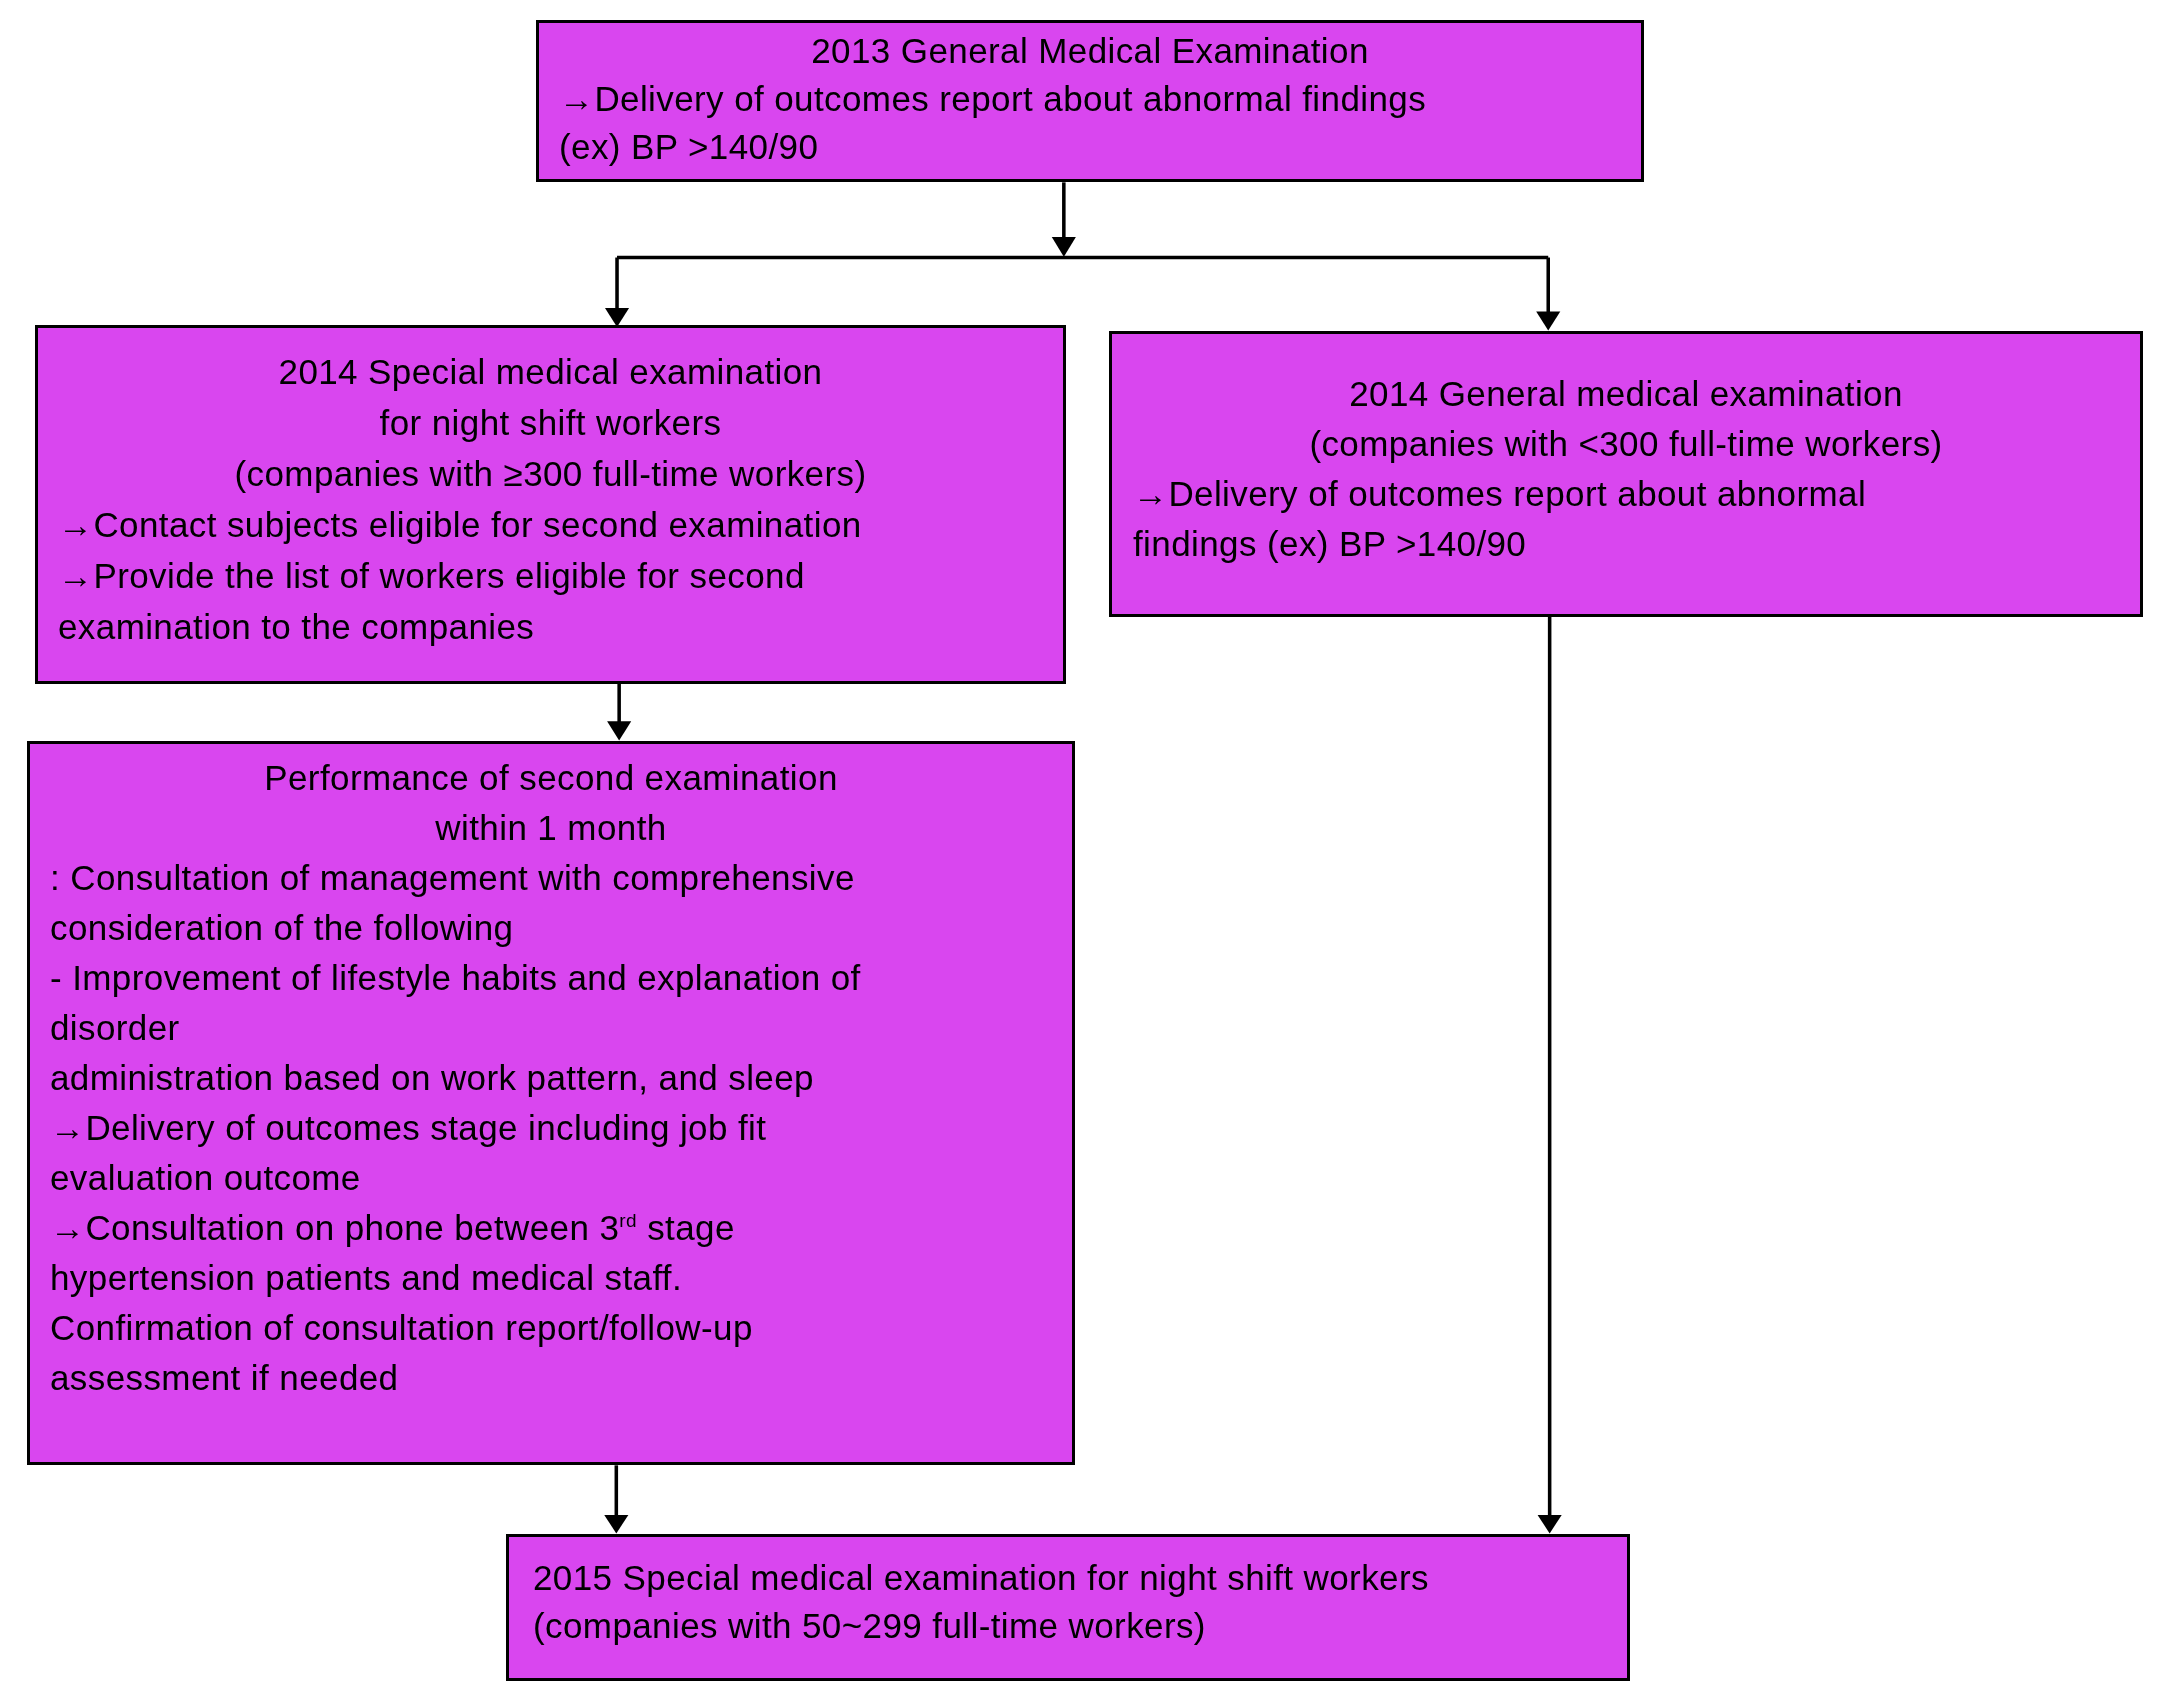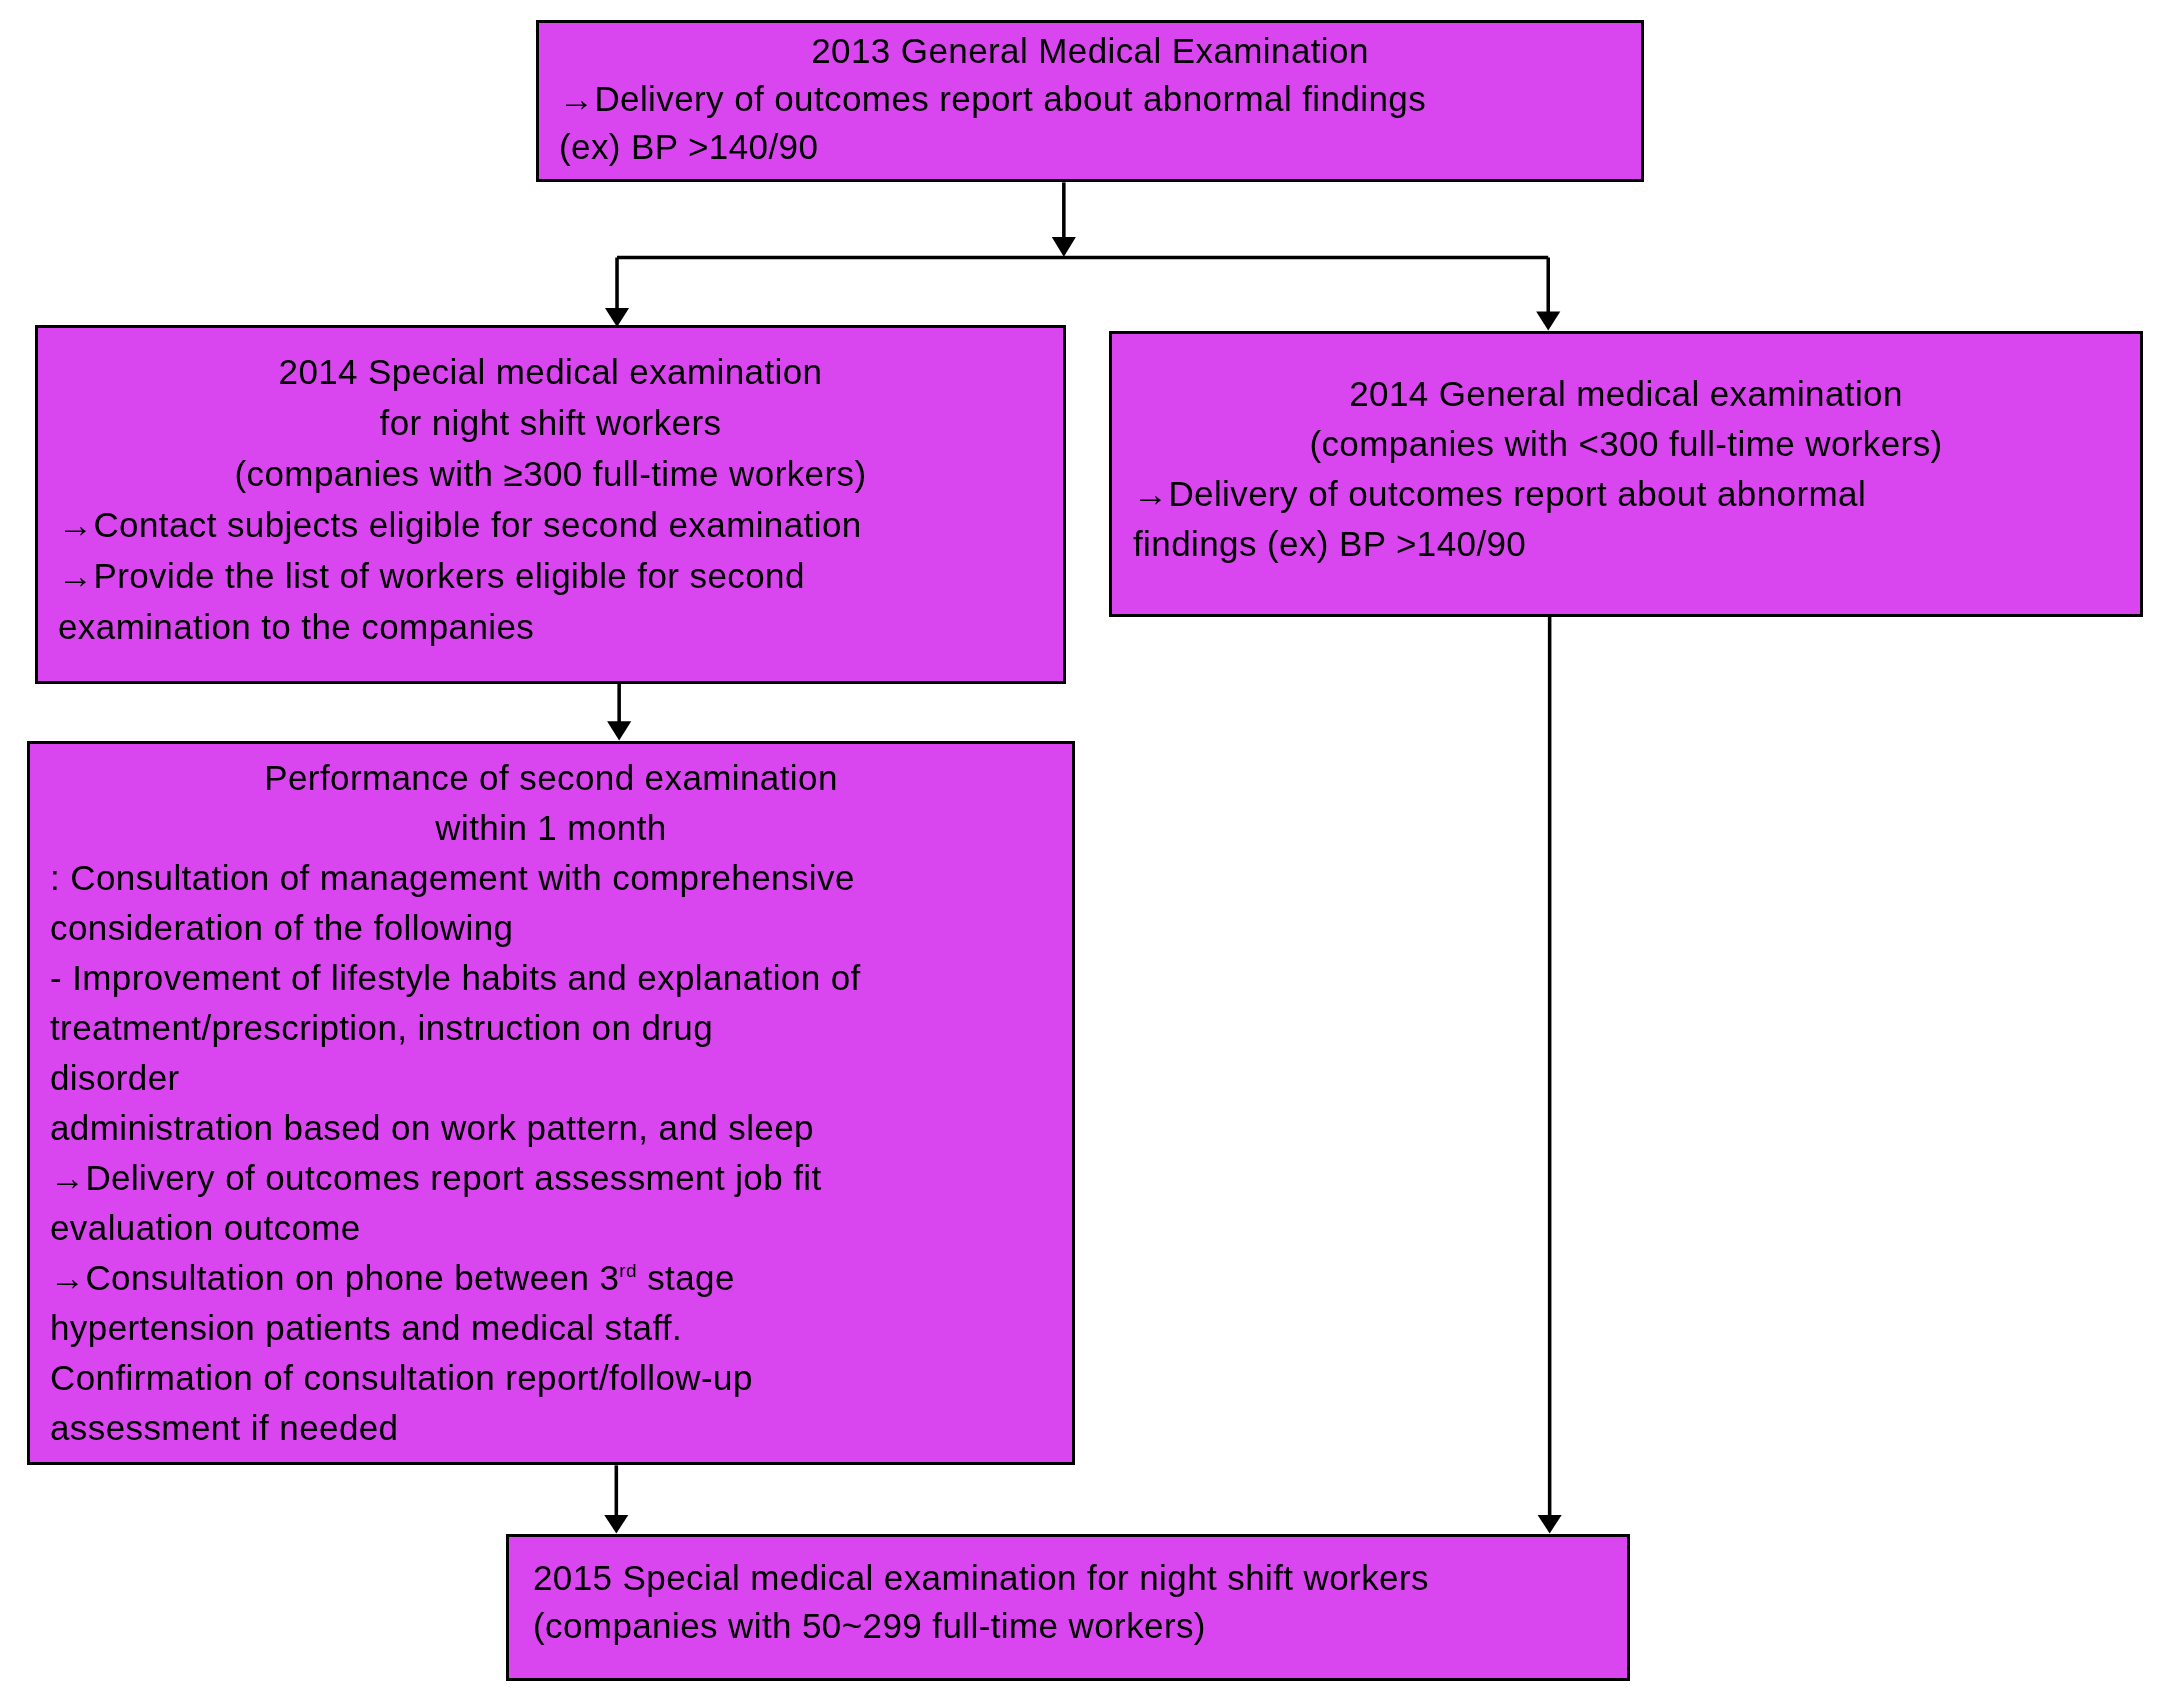--- a/index.html
+++ b/index.html
@@ -92,24 +92,23 @@
     <div class="bline">→Delivery of outcomes report about abnormal</div>
     <div class="bline">findings (ex) BP &gt;140/90</div>
   </div>
 
   <div class="box" style="left:27px; top:741px; width:1048px; height:724px; padding:8.5px 20px 0; line-height:50px;">
     <div class="tline">Performance of second examination</div>
     <div class="tline">within 1 month</div>
     <div class="bline">: Consultation of management with comprehensive</div>
     <div class="bline">consideration of the following</div>
     <div class="bline">- Improvement of lifestyle habits and explanation of</div>
-    <div class="bline">treatment/prescription, instruction on drug</div>
     <div class="bline">disorder</div>
     <div class="bline">administration based on work pattern, and sleep</div>
-    <div class="bline">→Delivery of outcomes report assessment job fit</div>
+    <div class="bline">→Delivery of outcomes stage including job fit</div>
     <div class="bline">evaluation outcome</div>
     <div class="bline">
       <span>→Consultation on phone between 3</span><sup class="ord">rd</sup><span> stage</span>
     </div>
     <div class="bline">hypertension patients and medical staff.</div>
     <div class="bline">Confirmation of consultation report/follow-up</div>
     <div class="bline">assessment if needed</div>
   </div>
 
   <div class="box" style="left:506px; top:1534px; width:1124px; height:147px; padding:17px 24px 0; line-height:48px;">

